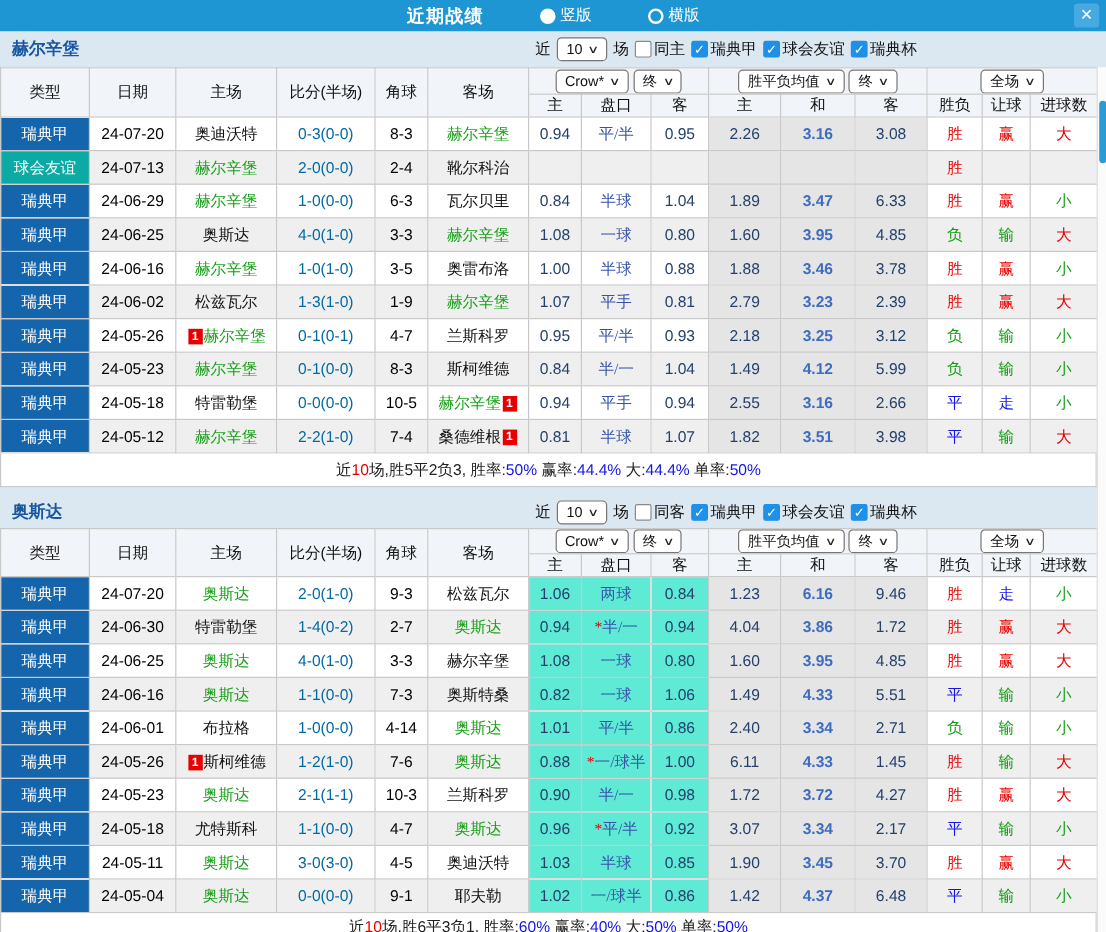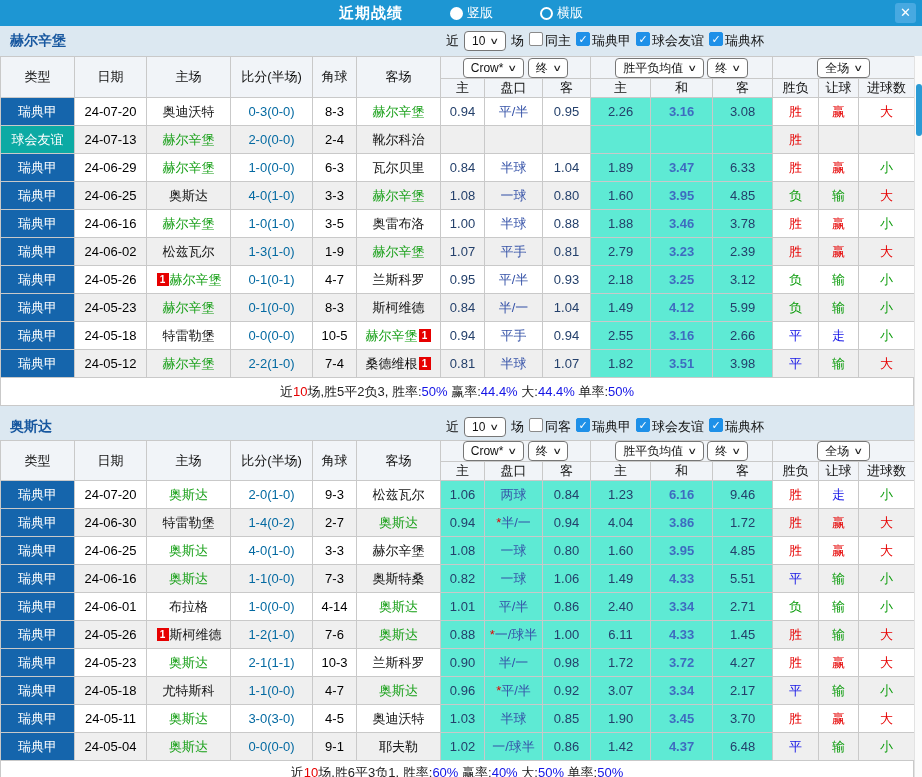--- a/index.html
+++ b/index.html
@@ -15,42 +15,42 @@
   .radio.on { background:#fff; }
   .close { position:absolute; right:6px; top:3px; width:21px; height:20px; background:#47a9e1; color:#fff; font-weight:bold; text-align:center; line-height:20px; border-radius:3px; cursor:pointer; font-size:13px; }
 
   
   .sec-header { height:30px; display:flex; align-items:center; padding:0 10px; background:#dce8f1; }
   .sec-header.short { height:26px; }
   .team-name { color:#17579f; font-weight:bold; font-size:14px; }
   .filters { display:flex; align-items:center; gap:5px; font-size:13px; color:#111; margin-left:auto; margin-right:148px; }
   .cb { width:14px; height:14px; border:1px solid #8a8a8a; background:#fff; display:inline-flex; border-radius:2px; align-items:center; justify-content:center; font-size:11px; color:#fff; cursor:pointer; }
   .cb.on { background:#1e90e8; border-color:#1e90e8; }
-  .cblabel { display:inline-flex; gap:2px; cursor:pointer; }
+  .cblabel { display:inline-flex; align-items:center; gap:2px; cursor:pointer; }
 
   .fselect { display:inline-flex; align-items:center; gap:6px; border:1px solid #767676; border-radius:4px; background:#fff; padding:1px 7px; font-size:12px; line-height:16px; color:#111; cursor:pointer; }
   .caret { font-size:9px; transform:scaleX(1.5); color:#222; }
 
   
   table { border-collapse:collapse; table-layout:fixed; width:914px; background:#fff; font-size:13px;padding-left:28px; }
   th,td { border:1px solid #c9c9c9; text-align:center; padding:0; overflow:hidden; white-space:nowrap; }
   thead th { background:#f1f4f8; font-weight:normal; color:#111; }
   .hrow1 th { height:22px; }
   .hrow2 th { height:18px; }
   .compact .hrow1 th { height:19px; }
   .compact .hrow2 th { height:15px; }
   tbody td { height:28px; background:#fff; }
   tr.alt td { background:#efefef; }
-  td.eu, tr.alt td.eu { background:#5eead4; }
+  td.eu, tr.alt td.eu { background:#e5e5e5; }
   .cream td.ah, .cream tr.alt td.ah { background:#5eead4; }
   td.type-league, tr.alt td.type-league { background:#1565ac; color:#fff; }
   td.type-friendly, tr.alt td.type-friendly { background:#0caaa4; color:#fff; }
 
   td.ah { color:#24406b; }
-  td.ah.line { color:#3653a8; }
+  td.ah.line { color:#3653a8;font-family:Liberation Serif, serif; }
   td.eu { color:#24406b; }
   td.eu.eu-mid { color:#3e6cc0;font-weight:bold; }
   td.score { color:#0369a1; }
   .team { color:#111; }
   .team.green { color:#18a018; }
   td.res.r { color:#e60000; }
   td.res.b { color:#1414e6; }
   td.res.g { color:#0f9d0f; }
   .star { color:#e60000; }
   .badge1 { display:inline-block; background:#e60000; color:#fff; font-size:10px; width:12px; height:13px; line-height:13px; vertical-align:1px; margin:0 1px; font-weight:bold; }

